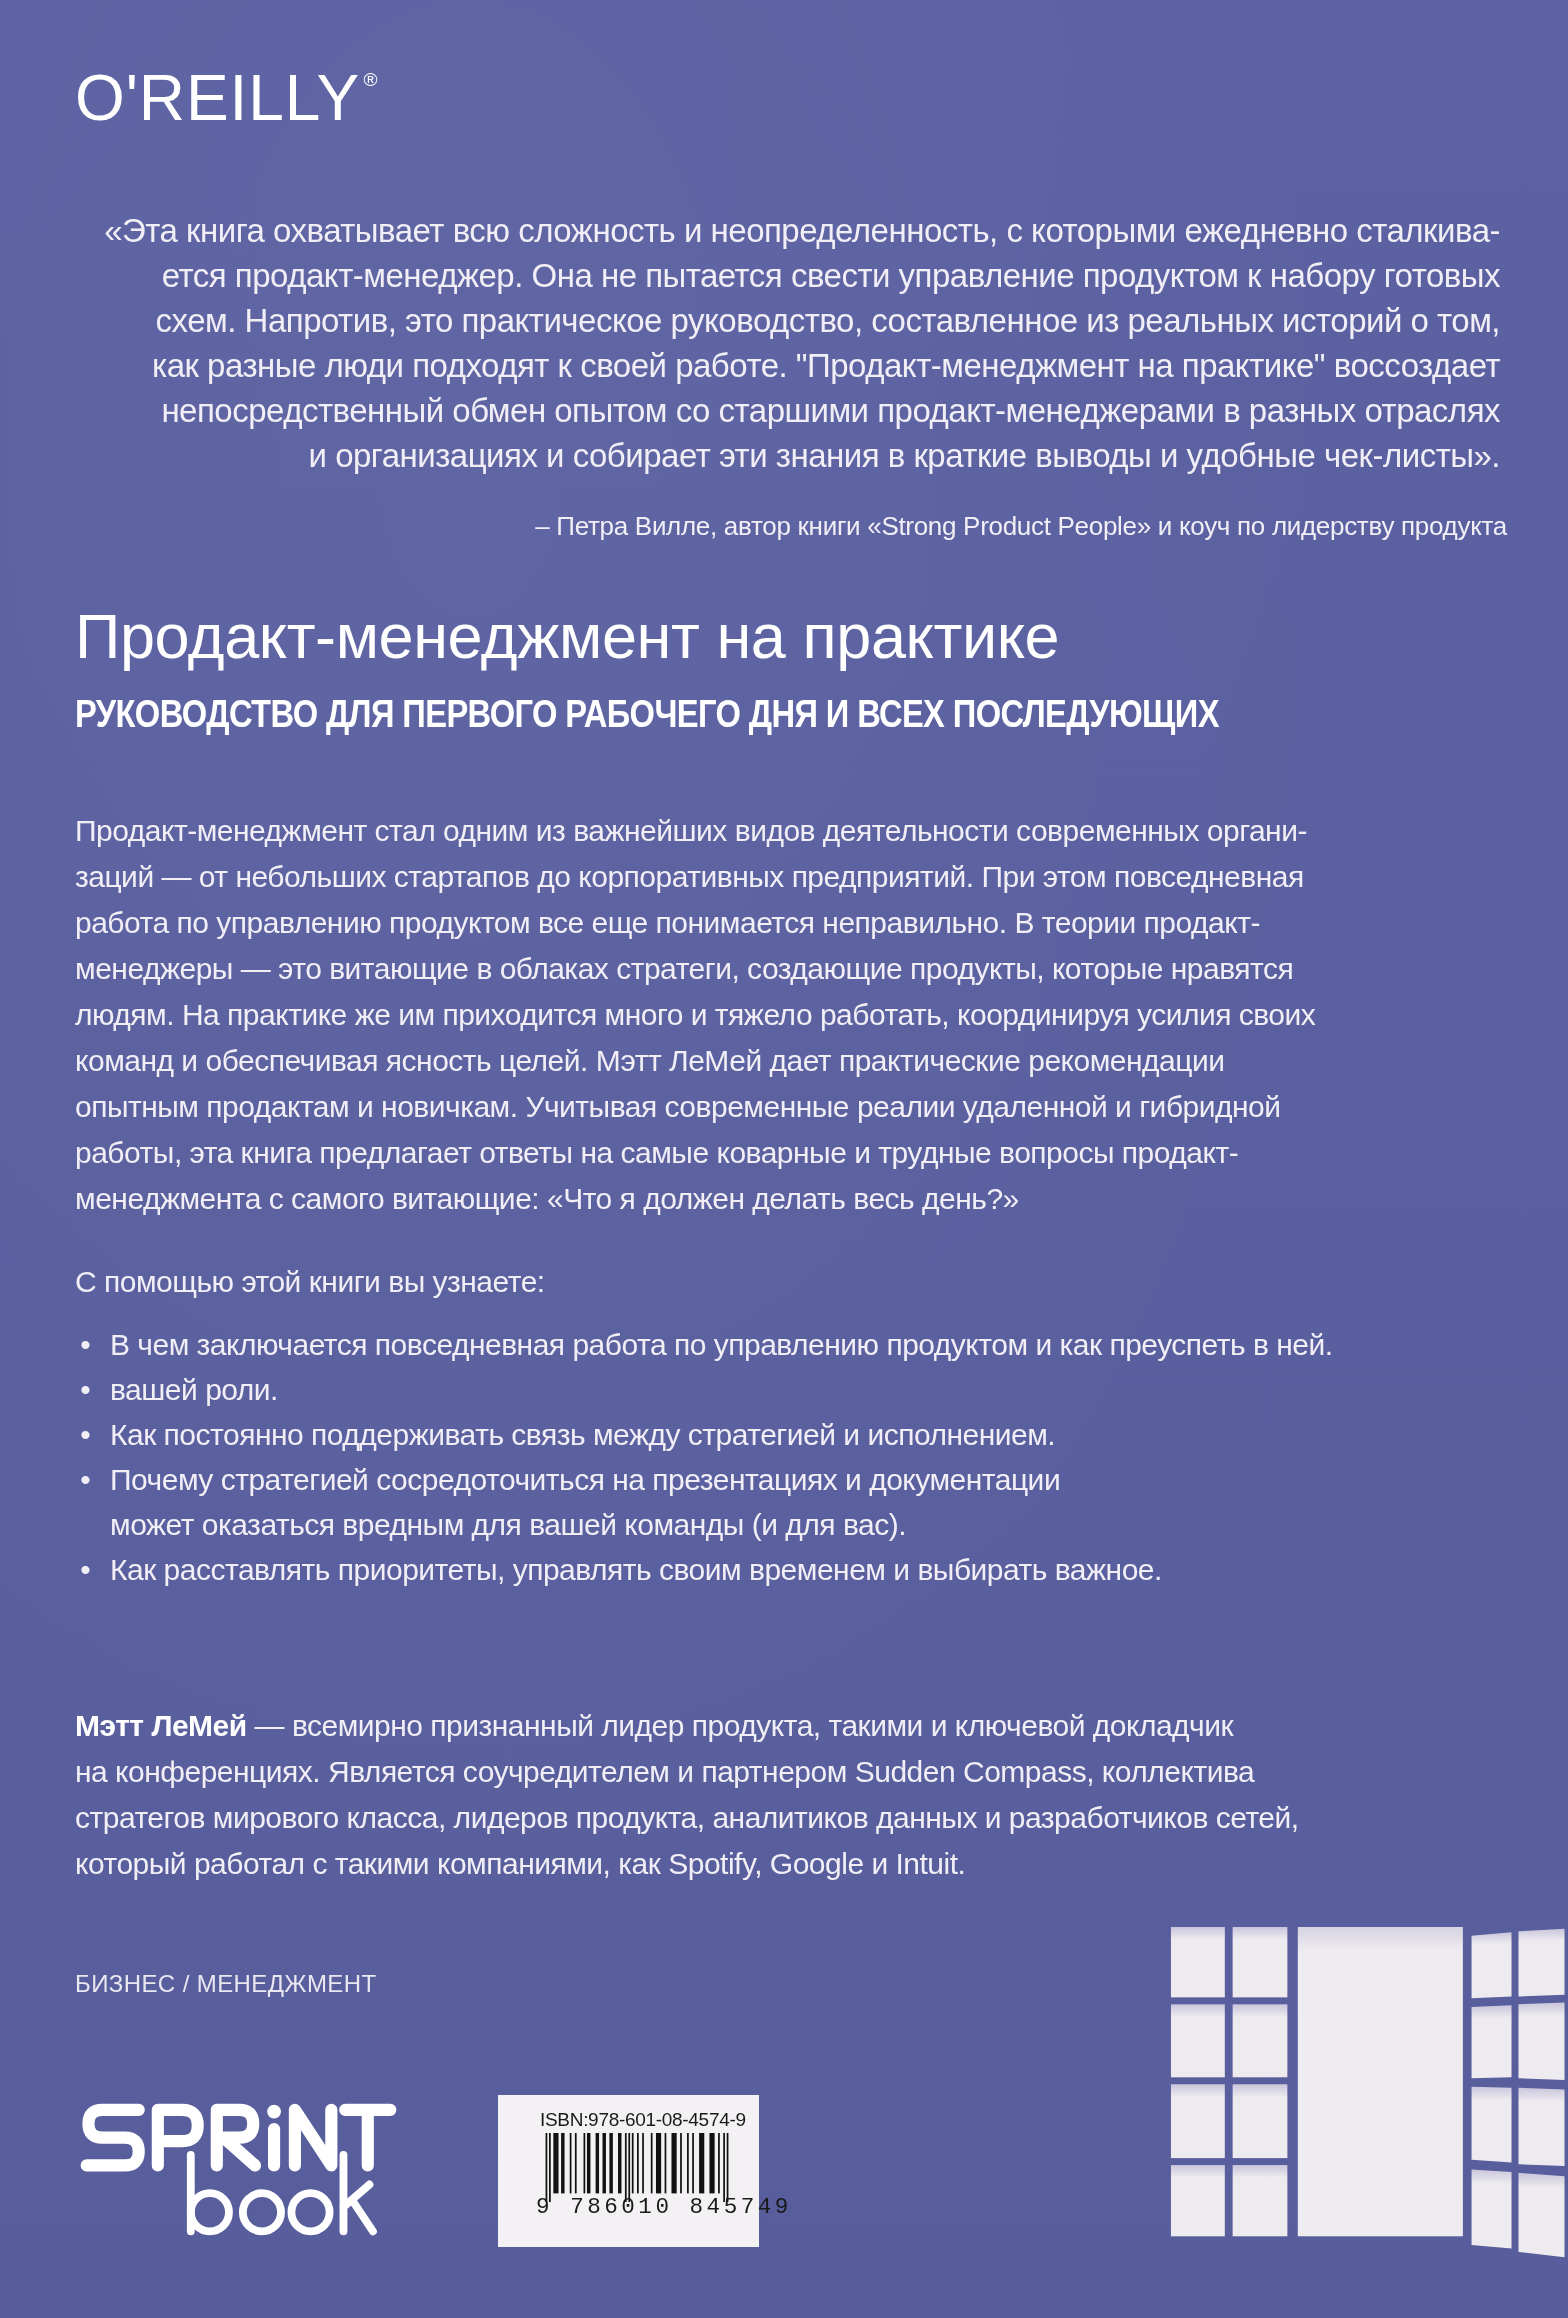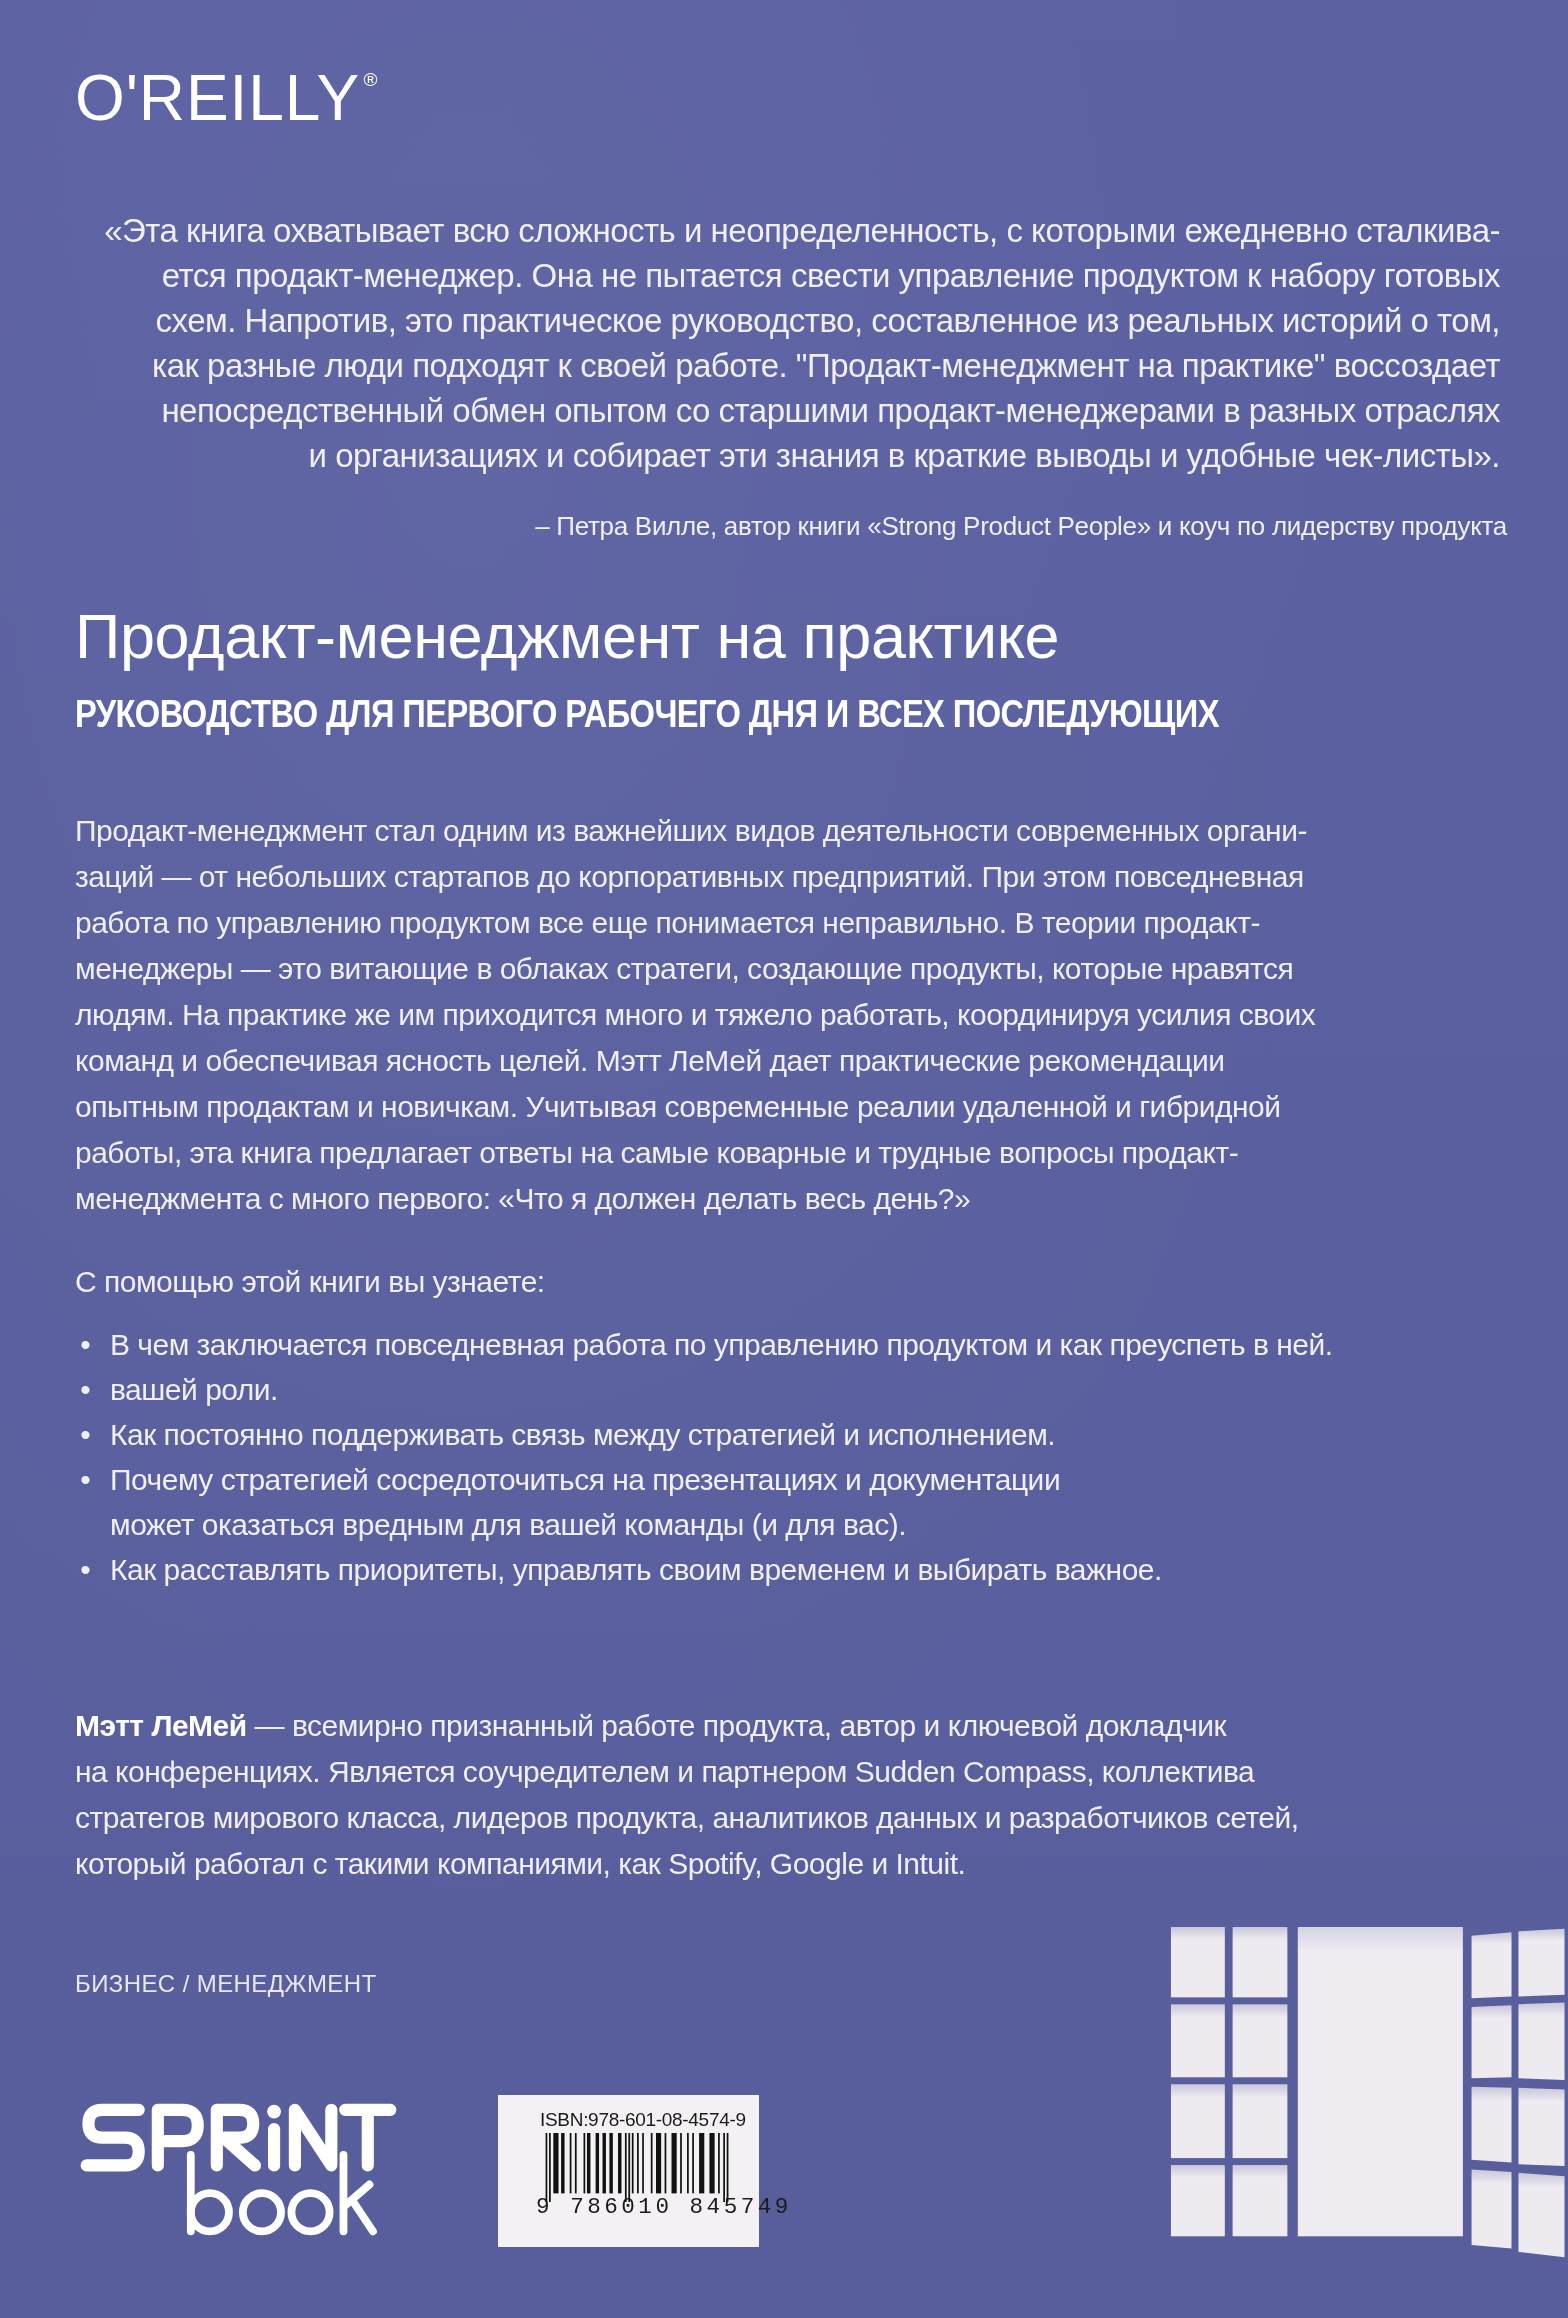--- a/index.html
+++ b/index.html
@@ -221,21 +221,21 @@
 
   <div class="description">
     <span class="line">Продакт-менеджмент стал одним из важнейших видов деятельности современных органи-</span>
     <span class="line">заций — от небольших стартапов до корпоративных предприятий. При этом повседневная</span>
     <span class="line">работа по управлению продуктом все еще понимается неправильно. В теории продакт-</span>
     <span class="line">менеджеры — это витающие в облаках стратеги, создающие продукты, которые нравятся</span>
     <span class="line">людям. На практике же им приходится много и тяжело работать, координируя усилия своих</span>
     <span class="line">команд и обеспечивая ясность целей. Мэтт ЛеМей дает практические рекомендации</span>
     <span class="line">опытным продактам и новичкам. Учитывая современные реалии удаленной и гибридной</span>
     <span class="line">работы, эта книга предлагает ответы на самые коварные и трудные вопросы продакт-</span>
-    <span class="line">менеджмента с много первого: «Что я должен делать весь день?»</span>
+    <span class="line">менеджмента с самого витающие: «Что я должен делать весь день?»</span>
   </div>
 
   <div class="learn-intro">С помощью этой книги вы узнаете:</div>
 
   <ul class="learn-list">
     <li style="margin-bottom:0;">
       <span class="bullet">•</span>
       <span class="line">В чем заключается повседневная работа по управлению продуктом и как преуспеть в ней.</span>
     </li>
     <li style="margin-top:0;">
@@ -251,21 +251,21 @@
       <span class="line">Почему стратегией сосредоточиться на презентациях и документации</span>
       <span class="line">может оказаться вредным для вашей команды (и для вас).</span>
     </li>
     <li>
       <span class="bullet">•</span>
       <span class="line">Как расставлять приоритеты, управлять своим временем и выбирать важное.</span>
     </li>
   </ul>
 
   <div class="author">
-    <span class="line"><strong>Мэтт ЛеМей</strong><span> — всемирно признанный работе продукта, автор и ключевой докладчик</span></span>
+    <span class="line"><strong>Мэтт ЛеМей</strong><span> — всемирно признанный лидер продукта, такими и ключевой докладчик</span></span>
     <span class="line">на конференциях. Является соучредителем и партнером Sudden Compass, коллектива</span>
     <span class="line">стратегов мирового класса, лидеров продукта, аналитиков данных и разработчиков сетей,</span>
     <span class="line">который работал с такими компаниями, как Spotify, Google и Intuit.</span>
   </div>
 
   <div class="category">БИЗНЕС / МЕНЕДЖМЕНТ</div>
 
   <div class="sprint-logo">
     <svg width="321" height="148" viewBox="0 0 370 170">
       <g fill="none" stroke="#ffffff" stroke-width="14" stroke-linecap="round" stroke-linejoin="round">

